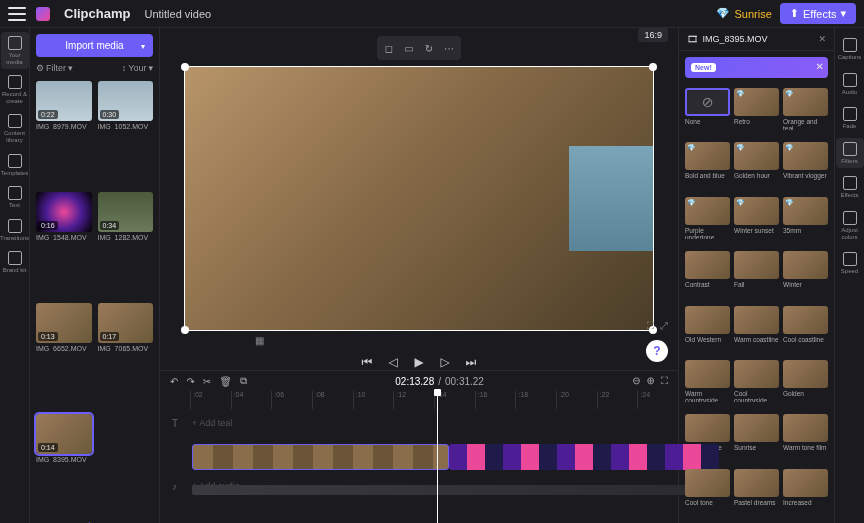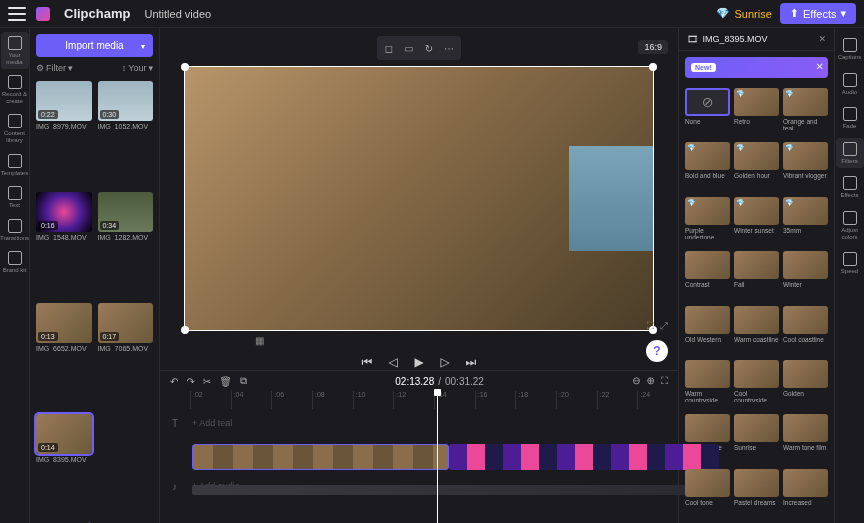--- a/index.html
+++ b/index.html
@@ -33,21 +33,21 @@
 .media-thumb.rock{background:linear-gradient(135deg,#9a7a5a,#6a5a3a)}
 .media-dur{position:absolute;bottom:2px;left:2px;font-size:7px;background:rgba(0,0,0,0.6);padding:1px 3px;border-radius:2px}
 .media-name{font-size:7px;color:#aaa;margin-top:2px;white-space:nowrap;overflow:hidden;text-overflow:ellipsis}
 .media-check{position:absolute;right:0;bottom:-10px;font-size:8px;color:#6d5ef8}
 .backup-bar{border-top:1px solid #2a2a30;padding:6px;font-size:8px;color:#fbbf24;display:flex;align-items:center;gap:4px}
 .backup-bar .warn{width:10px;height:10px;border:1px solid #fbbf24;border-radius:50%;display:flex;align-items:center;justify-content:center;font-size:7px}
 .center{flex:1;display:flex;flex-direction:column;background:#1a1a1f}
 .preview-area{flex:1;display:flex;flex-direction:column;align-items:center;position:relative;padding-top:8px}
 .preview-toolbar{display:flex;gap:2px;margin-bottom:6px;background:#2a2a30;padding:3px;border-radius:4px}
 .pt-btn{width:18px;height:18px;display:flex;align-items:center;justify-content:center;cursor:pointer;font-size:10px;color:#aaa}
-.aspect-badge{position:absolute;right:10px;top:12px;font-size:9px;background:#2a2a30;padding:2px 6px;border-radius:3px}
+.aspect-badge{position:absolute;right:10px;top:0;font-size:9px;background:#2a2a30;padding:2px 6px;border-radius:3px}
 .canvas{width:470px;height:265px;background:linear-gradient(135deg,#b8956a 0%,#8a6d4a 40%,#6a5538 70%,#4a3d28 100%);border:1px solid #fff;position:relative}
 .canvas::before{content:"";position:absolute;right:0;top:30%;width:18%;height:40%;background:linear-gradient(#7aa5b8,#5a8598)}
 .handle{position:absolute;width:8px;height:8px;background:#fff;border-radius:50%}
 .h-tl{top:-4px;left:-4px}.h-tr{top:-4px;right:-4px}.h-bl{bottom:-4px;left:-4px}.h-br{bottom:-4px;right:-4px}
 .transport{display:flex;align-items:center;gap:10px;margin-top:8px}
 .tp-btn{width:16px;height:16px;display:flex;align-items:center;justify-content:center;cursor:pointer;color:#ccc;font-size:12px}
 .help-fab{position:absolute;right:10px;bottom:8px;width:22px;height:22px;background:#fff;color:#6d5ef8;border-radius:50%;display:flex;align-items:center;justify-content:center;font-weight:bold;font-size:12px;cursor:pointer}
 .size-controls{position:absolute;right:10px;bottom:38px;display:flex;gap:6px;font-size:10px;color:#888}
 .timeline-sec{height:160px;border-top:1px solid #2a2a30;display:flex;flex-direction:column}
 .tl-tools{display:flex;align-items:center;gap:8px;padding:4px 10px;font-size:10px;color:#aaa}

